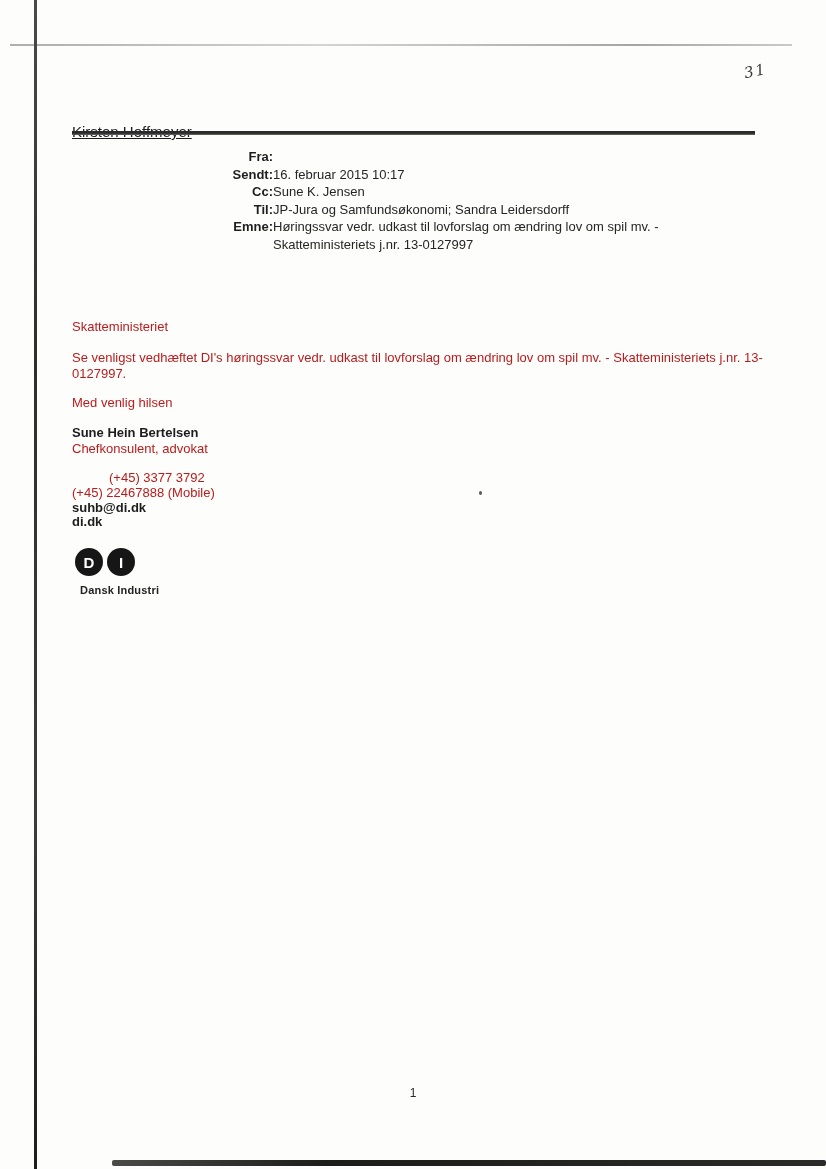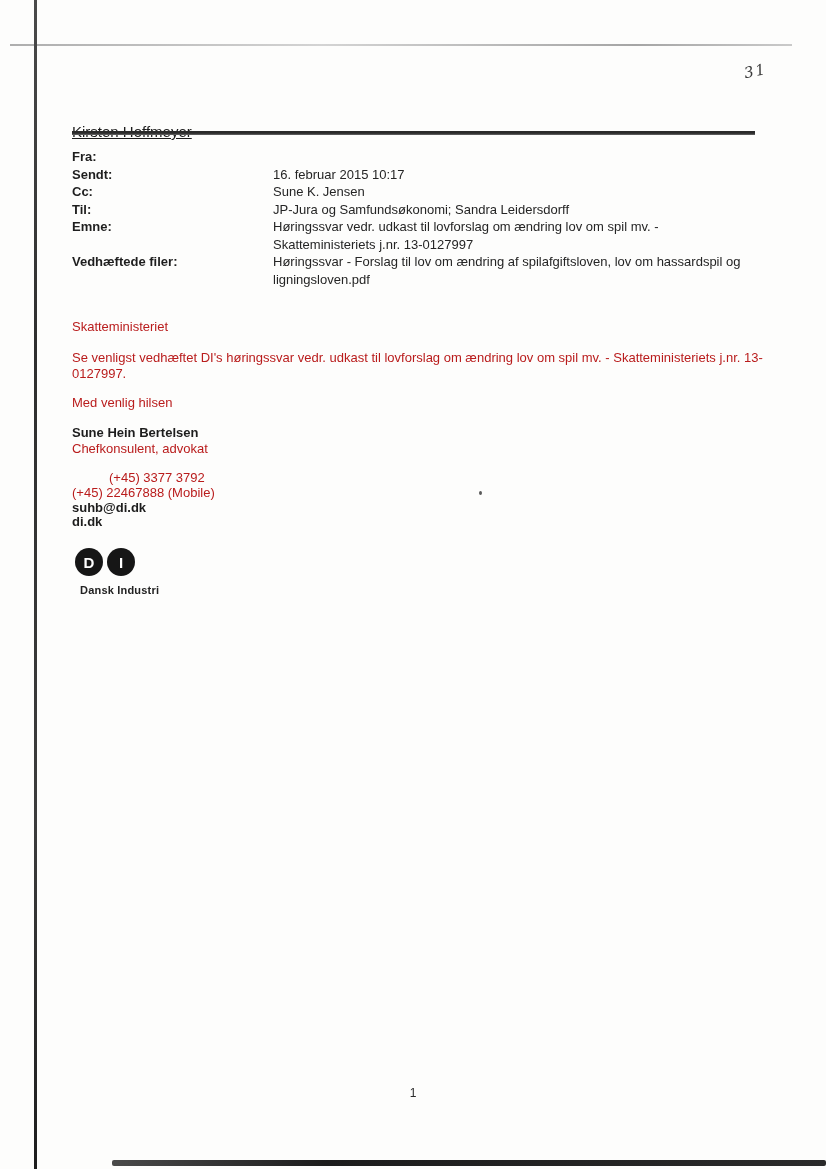--- a/index.html
+++ b/index.html
@@ -93,20 +93,21 @@
     font-size: 13px;
     line-height: 17.5px;
   }
   .field-row {
     display: grid;
     grid-template-columns: 201px 1fr;
   }
   .field-label {
     font-weight: bold;
     color: #1e1e1e;
+    text-align: right;
   }
   .field-value {
     white-space: pre-line;
     color: #252525;
   }
 
   
   .body-text {
     position: absolute;
     left: 72px;
@@ -194,25 +195,20 @@
     </div>
     <div class="field-row">
       <span class="field-label">Til:</span>
       <span class="field-value">JP-Jura og Samfundsøkonomi; Sandra Leidersdorff</span>
     </div>
     <div class="field-row">
       <span class="field-label">Emne:</span>
       <span class="field-value">Høringssvar vedr. udkast til lovforslag om ændring lov om spil mv. -
 Skatteministeriets j.nr. 13-0127997</span>
     </div>
-    <div class="field-row">
-      <span class="field-label">Vedhæftede filer:</span>
-      <span class="field-value">Høringssvar - Forslag til lov om ændring af spilafgiftsloven, lov om hassardspil og
-ligningsloven.pdf</span>
-    </div>
   </div>
 
   <p class="body-text salutation">Skatteministeriet</p>
   <p class="body-text paragraph">Se venligst vedhæftet DI's høringssvar vedr. udkast til lovforslag om ændring lov om spil mv. - Skatteministeriets j.nr. 13-0127997.</p>
   <p class="body-text closing">Med venlig hilsen</p>
 
   <p class="body-text sig-name">Sune Hein Bertelsen</p>
   <p class="body-text sig-title">Chefkonsulent, advokat</p>
   <p class="body-text sig-phone">(+45) 3377 3792</p>
   <p class="body-text sig-mobile">(+45) 22467888 (Mobile)</p>

